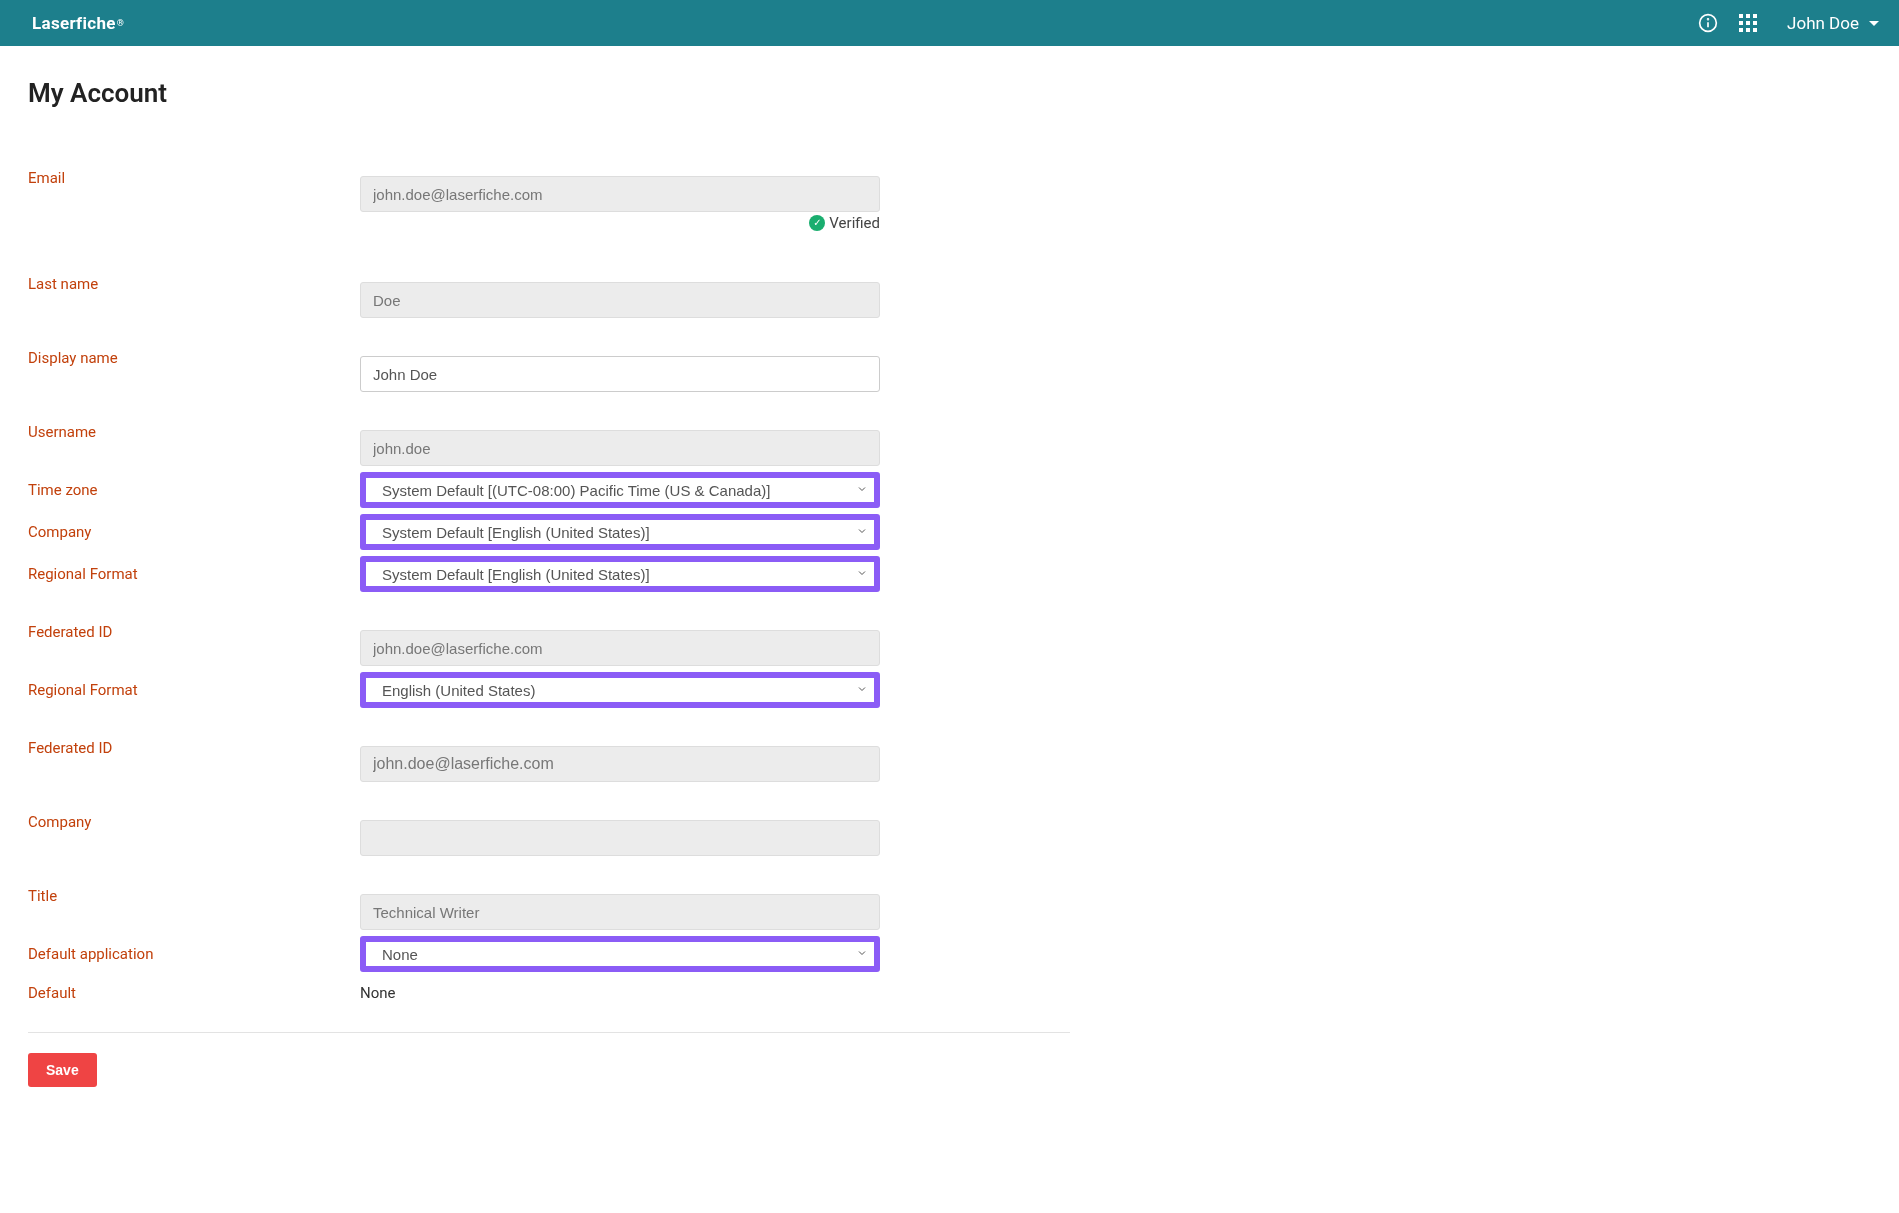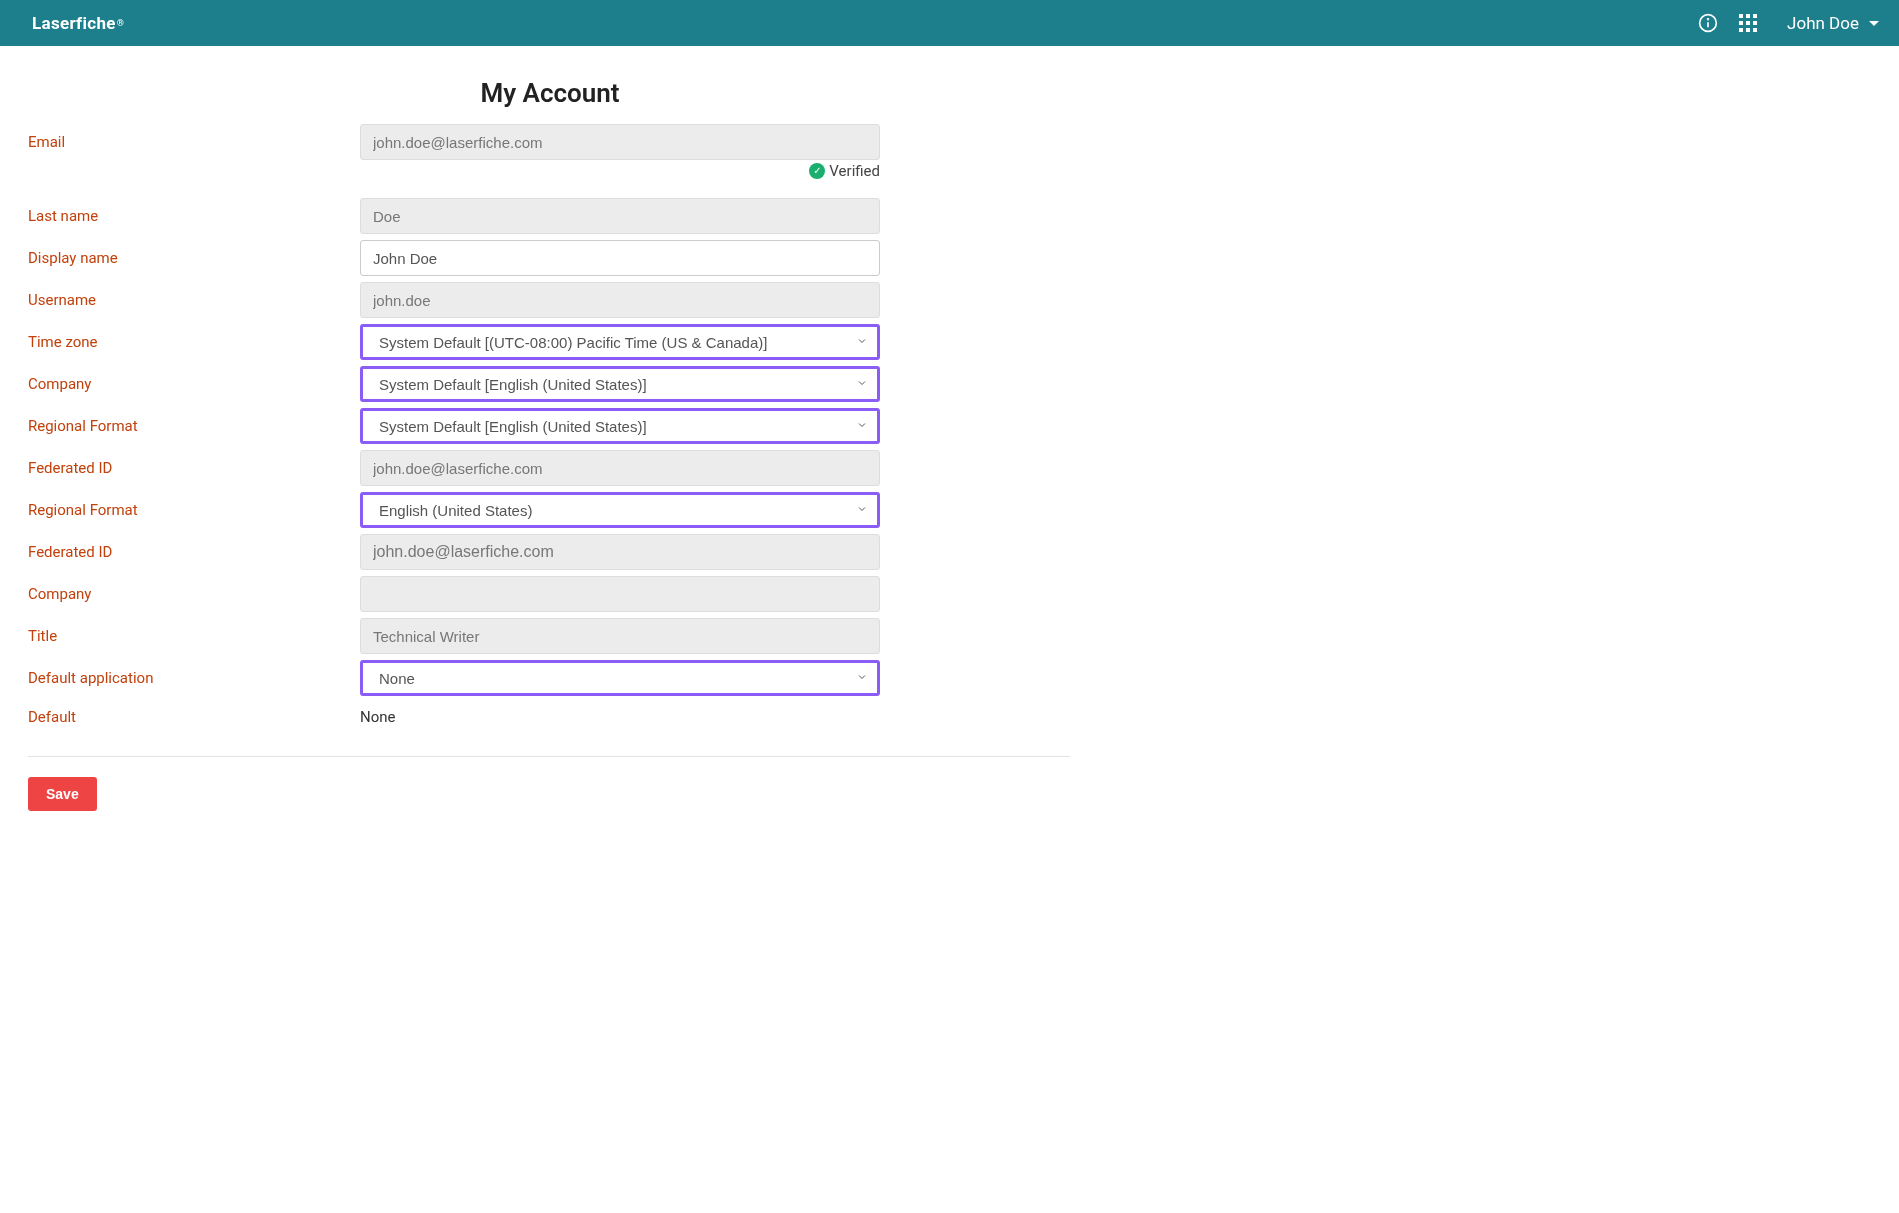--- a/index.html
+++ b/index.html
@@ -76,22 +76,21 @@
       border-top: 5px solid #fff;
     }
     .page {
       padding: 32px 28px;
       max-width: 1100px;
     }
     .page-title {
       font-size: 26px;
       font-weight: 600;
       color: #222;
-      margin-bottom: 16px;
-      text-align: center;
+      margin-bottom: 36px;
     }
     .form {
       display: flex;
       flex-direction: column;
     }
     .form-row {
       display: flex;
       align-items: center;
       margin-bottom: 6px;
     }
@@ -109,30 +108,31 @@
     }
     .text-input {
       width: 100%;
       height: 36px;
       border: 1px solid #ccc;
       border-radius: 3px;
       padding: 0 12px;
       font-size: 15px;
       color: #555;
       background: #fff;
+      margin-top: 32px;
     }
     .text-input.readonly {
       background: #ececec;
       color: #777;
       border-color: #ddd;
     }
     .select {
       width: 100%;
       height: 36px;
-      border: 3px solid #8b5cf6;
+      border: 6px solid #8b5cf6;
       border-radius: 3px;
       padding: 0 32px 0 16px;
       font-size: 15px;
       color: #555;
       background: #fff;
       appearance: none;
       -webkit-appearance: none;
       cursor: pointer;
       position: relative;
     }

